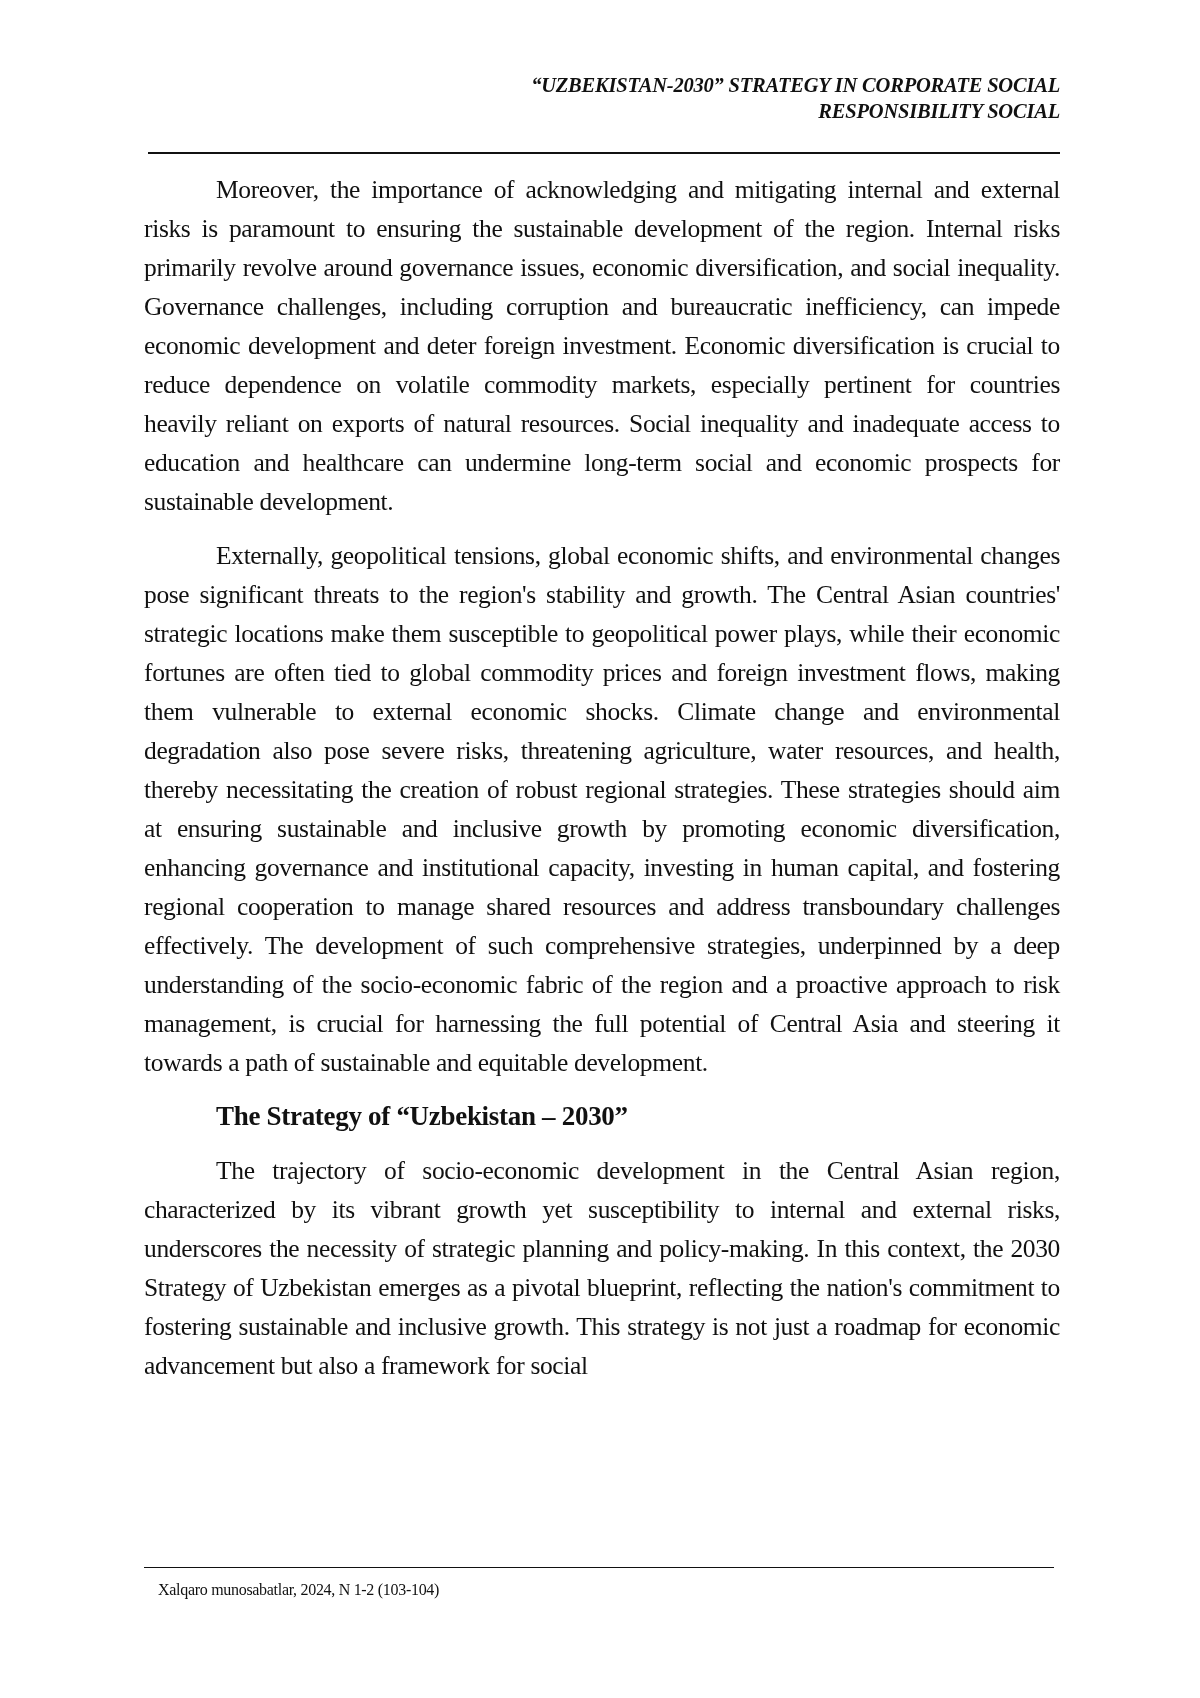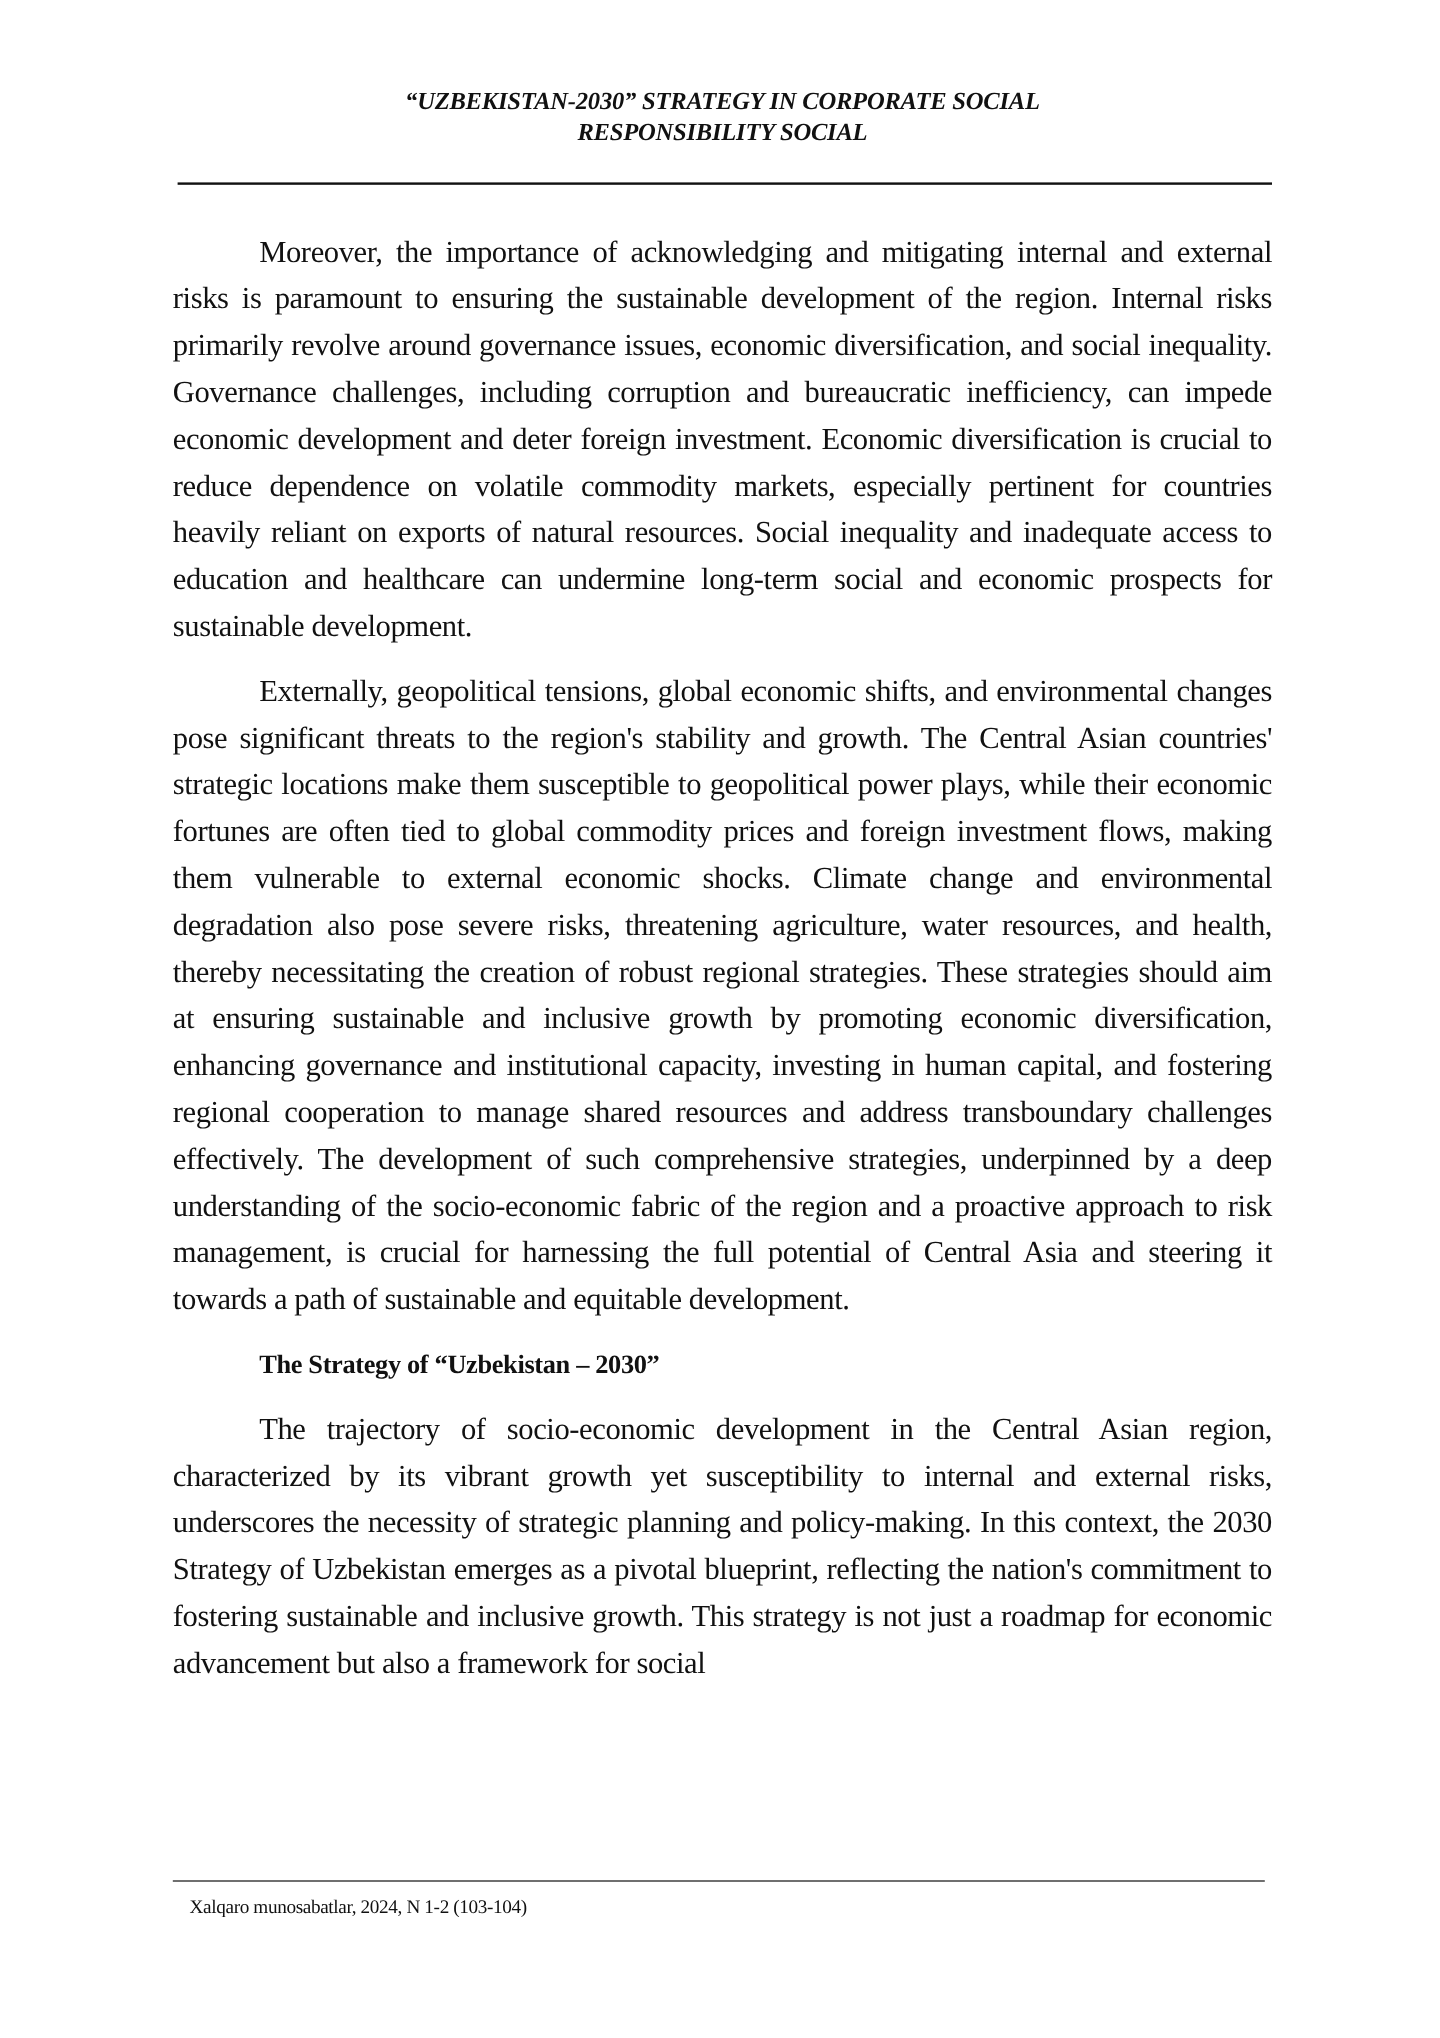--- a/index.html
+++ b/index.html
@@ -2,36 +2,36 @@
 <html><head>
 <meta charset="utf-8">
 <style>
   html, body { margin: 0; padding: 0; background: #ffffff; }
   body {
     width: 1200px; height: 1698px; position: relative; overflow: hidden;
     font-family: "Liberation Serif", "DejaVu Serif", serif; color: #111111;
   }
   .page-header {
     position: absolute; left: 144px; top: 72px; width: 916px;
-    text-align: center; font-style: italic; font-weight: bold;
+    text-align: right; font-style: italic; font-weight: bold;
     font-size: 20.5px; line-height: 26px; letter-spacing: -0.2px;
   }
   .header-rule {
     position: absolute; left: 148px; top: 152px; width: 912px;
     height: 0; border-top: 2.4px solid #111;
   }
   .body-text {
-    position: absolute; left: 144px; top: 190px; width: 916px;
+    position: absolute; left: 144px; top: 170px; width: 916px;
     font-size: 25.5px; line-height: 39px;
     text-align: justify; letter-spacing: -0.35px;
     word-spacing: 0px;
   }
   .body-text p { margin: 0 0 15px 0; text-indent: 72px; }
   .body-text h2 {
-    margin: 0 0 15px 0; text-indent: 72px; font-size: 22px;
+    margin: 0 0 15px 0; text-indent: 72px; font-size: 27px;
     font-weight: bold; line-height: 39px; letter-spacing: -0.3px;
   }
   .footer-rule {
     position: absolute; left: 144px; top: 1567px; width: 910px;
     height: 0; border-top: 1.8px solid #111;
   }
   .footer-text {
     position: absolute; left: 158px; top: 1576px;
     font-size: 16px; line-height: 28px; letter-spacing: -0.3px;
   }

